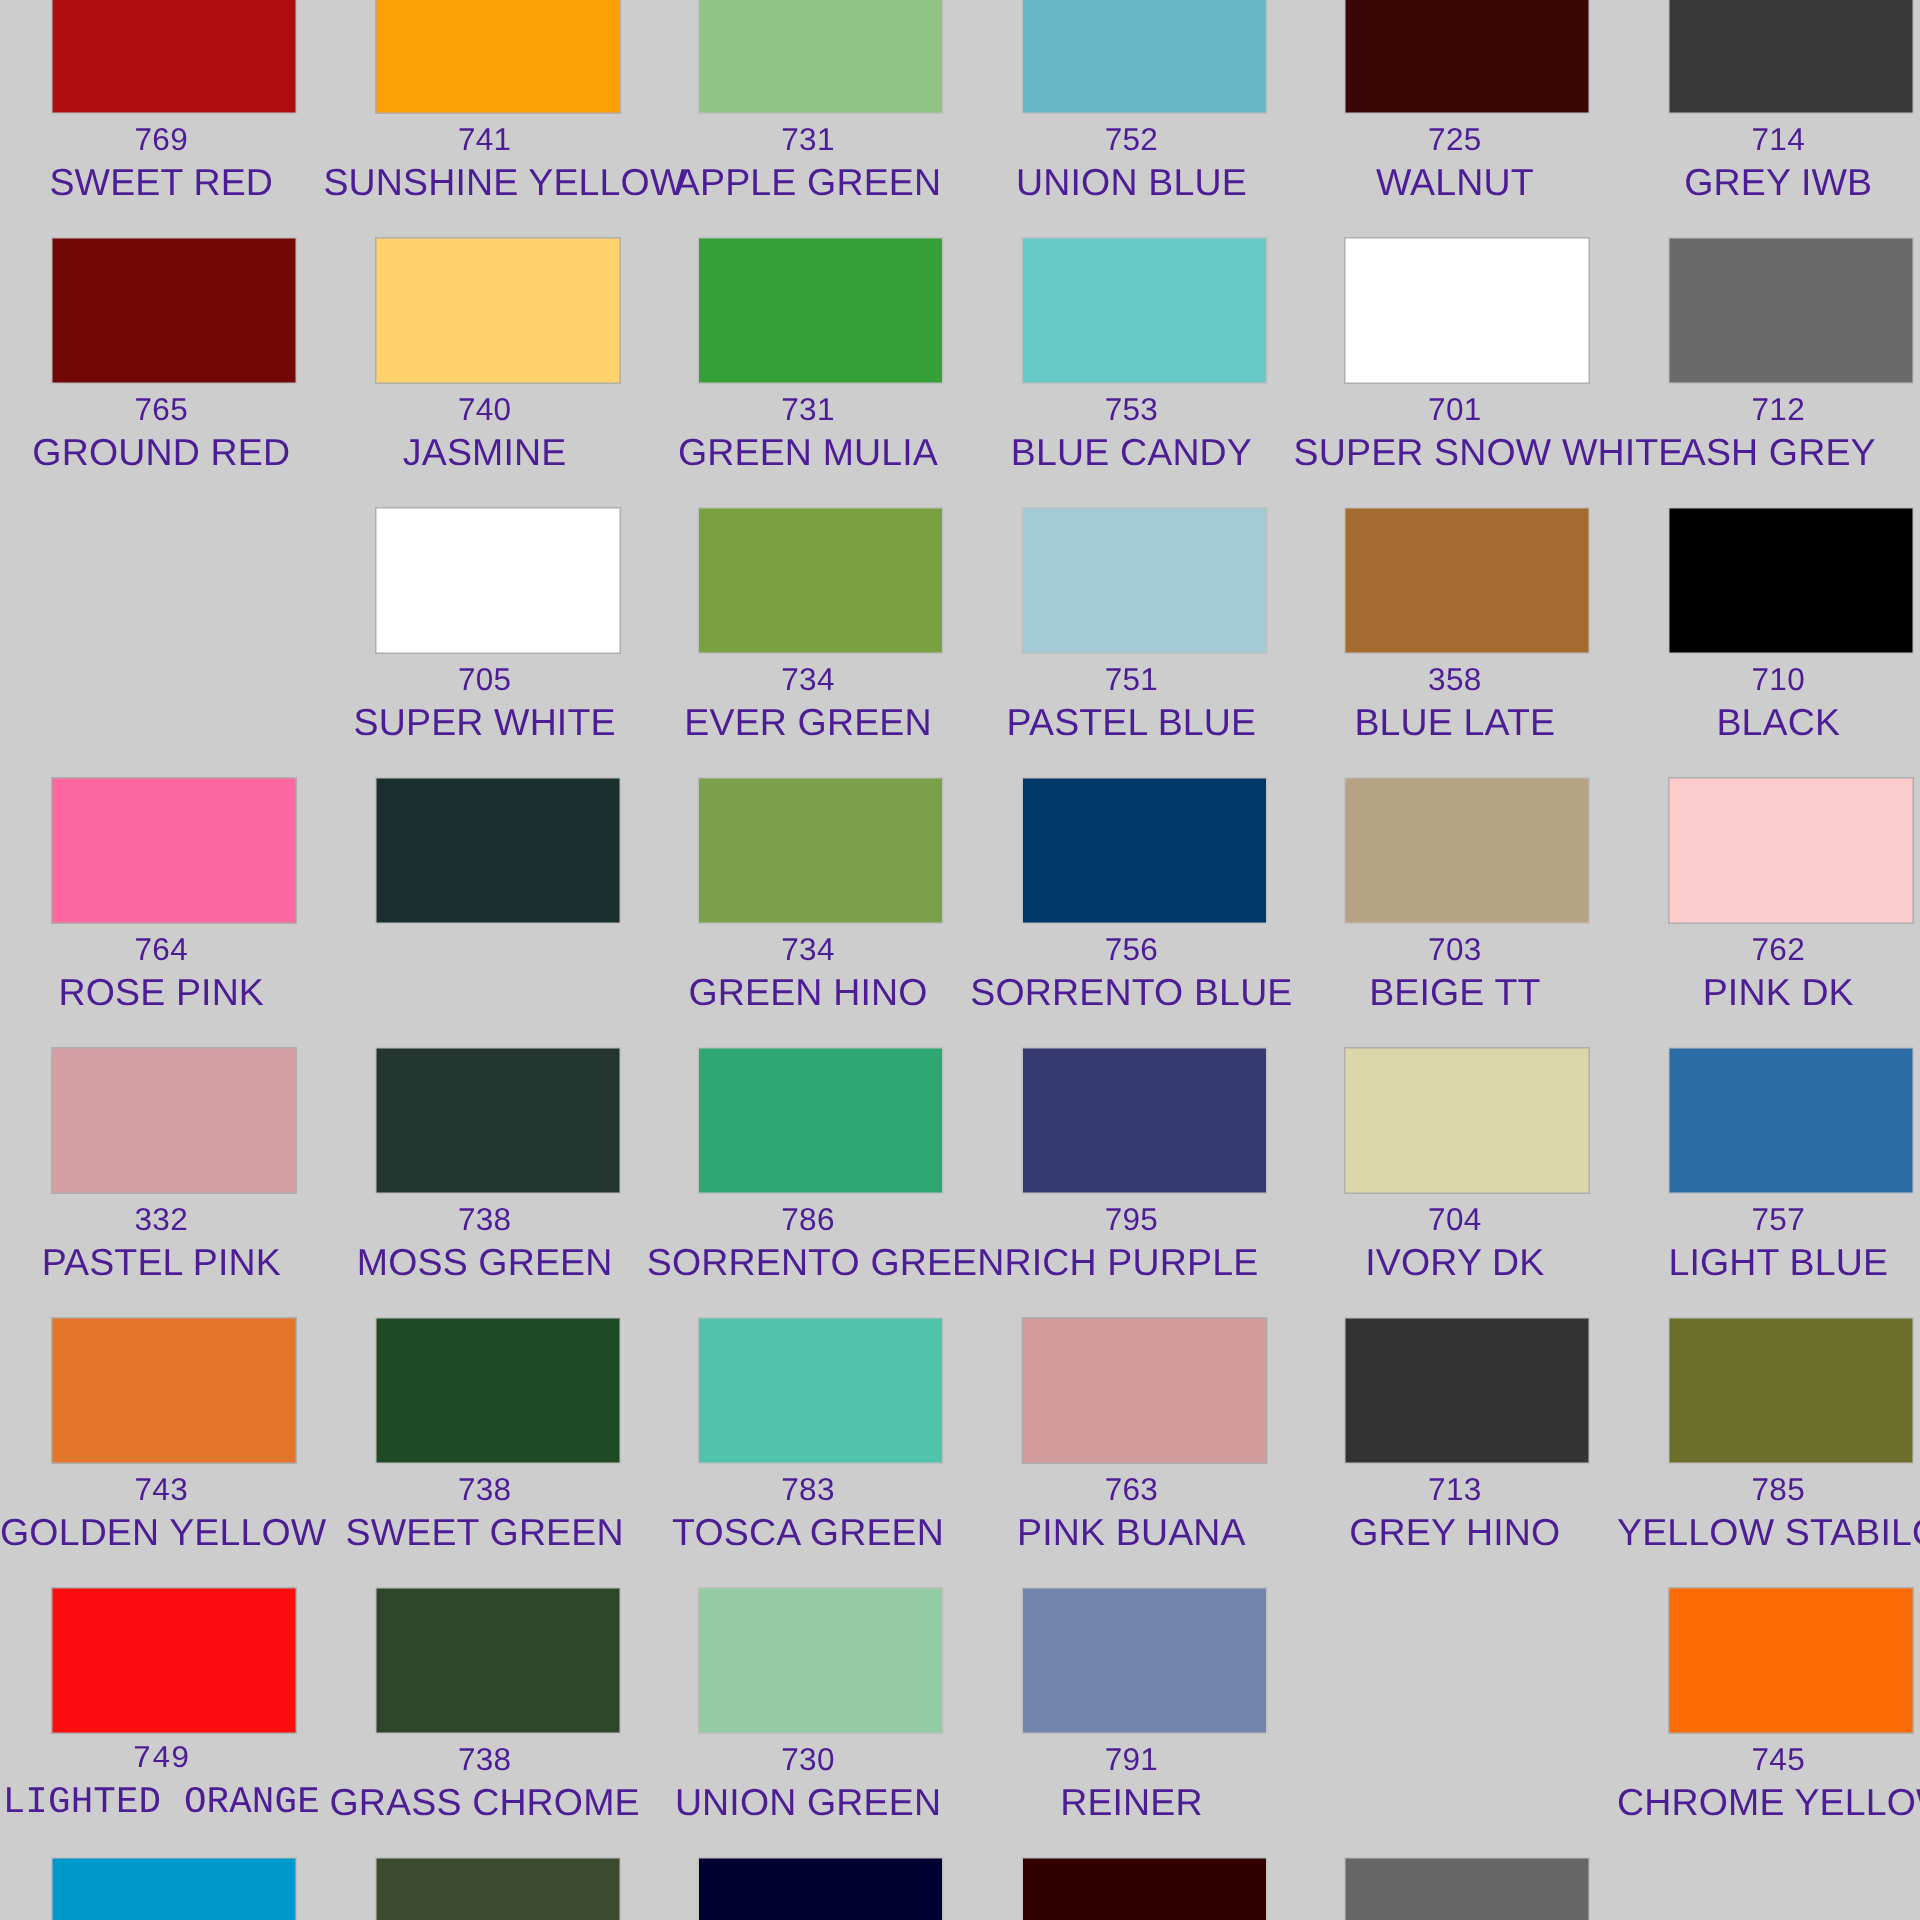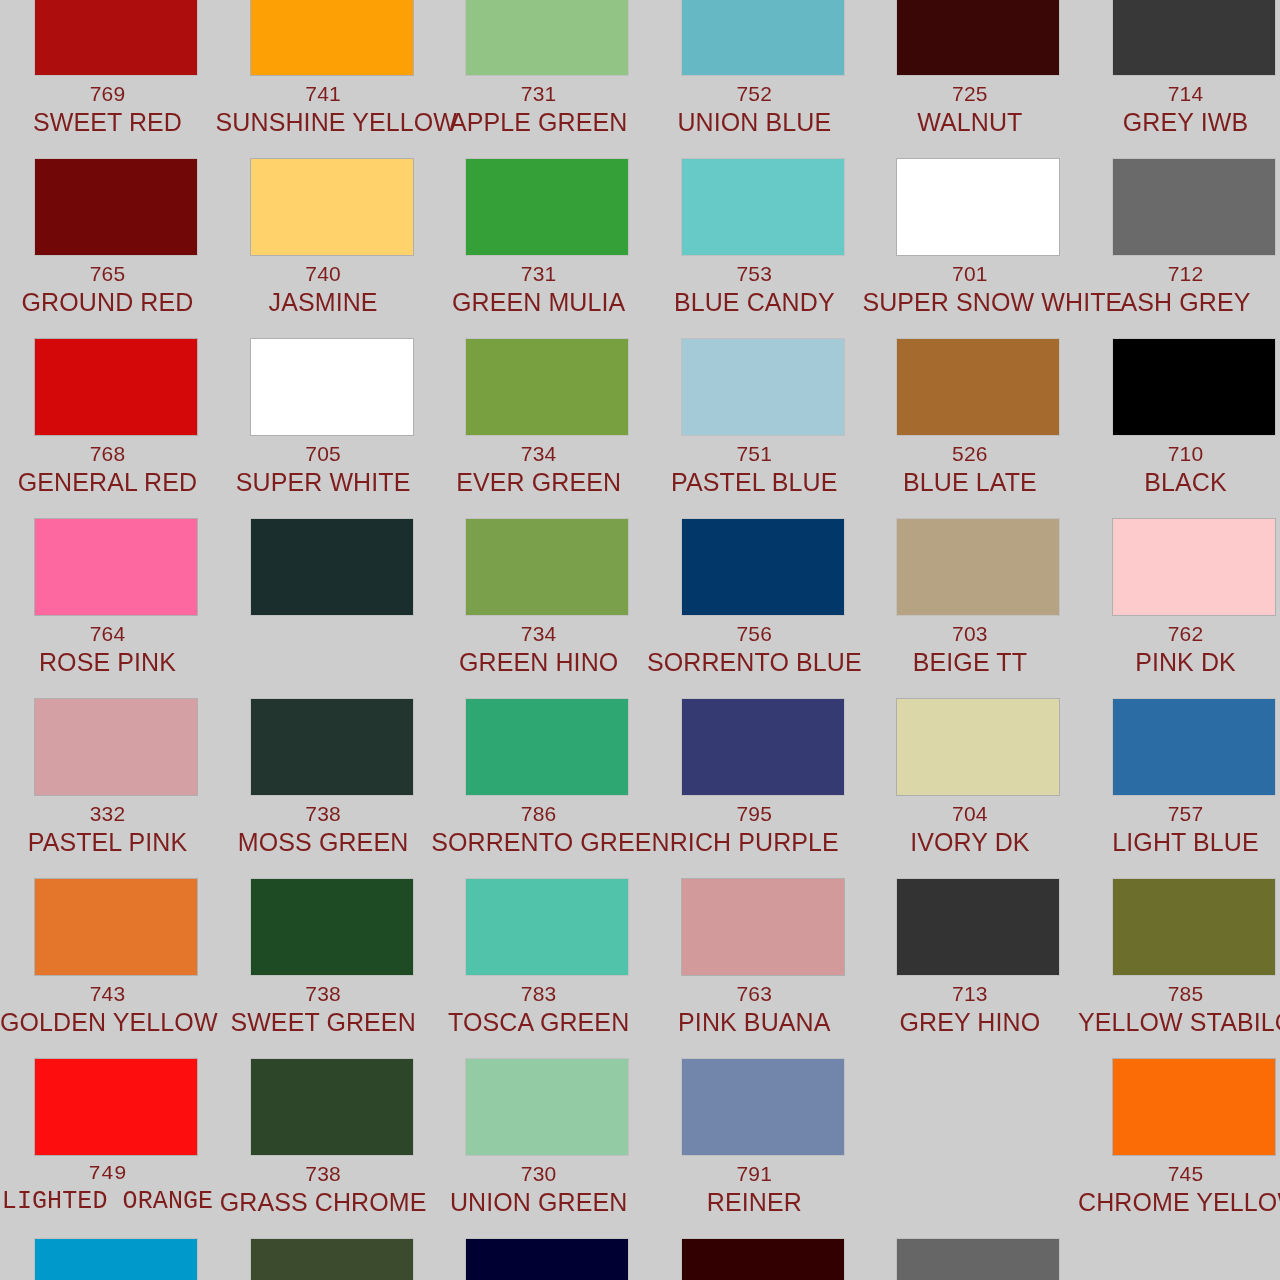--- a/index.html
+++ b/index.html
@@ -30,21 +30,21 @@
     margin-left: 35px;
     box-shadow: 0 0 0 1px rgba(0,0,0,0.06);
   }
   .chip-light {
     box-shadow: 0 0 0 1px rgba(120,120,120,0.35);
   }
   .caption {
     width: 215px;
     margin-top: 7px;
     text-align: center;
-    color: #7f1d1d;
+    color: #4c1d95;
     line-height: 1.12;
     white-space: nowrap;
   }
   .code {
     font-size: 21px;
     letter-spacing: 0.2px;
   }
   .name {
     font-size: 25px;
     letter-spacing: 0.1px;
@@ -132,27 +132,20 @@
         <div class="name">SUPER SNOW WHITE</div>
       </div>
     </div>
     <div class="swatch-cell" style="left: 1078px; top: 159px;">
       <div class="chip" style="background: rgb(106, 106, 106);"></div>
       <div class="caption">
         <div class="code">712</div>
         <div class="name">ASH GREY</div>
       </div>
     </div>
-    <div class="swatch-cell" style="left: 0px; top: 339px;">
-      <div class="chip chip-light" style="background: rgb(212, 8, 8);"></div>
-      <div class="caption">
-        <div class="code">768</div>
-        <div class="name">GENERAL RED</div>
-      </div>
-    </div>
     <div class="swatch-cell" style="left: 215.6px; top: 339px;">
       <div class="chip chip-light" style="background: rgb(255, 255, 255);"></div>
       <div class="caption">
         <div class="code">705</div>
         <div class="name">SUPER WHITE</div>
       </div>
     </div>
     <div class="swatch-cell" style="left: 431.2px; top: 339px;">
       <div class="chip" style="background: rgb(120, 160, 64);"></div>
       <div class="caption">
@@ -163,21 +156,21 @@
     <div class="swatch-cell" style="left: 646.8px; top: 339px;">
       <div class="chip" style="background: rgb(163, 202, 214);"></div>
       <div class="caption">
         <div class="code">751</div>
         <div class="name">PASTEL BLUE</div>
       </div>
     </div>
     <div class="swatch-cell" style="left: 862.4px; top: 339px;">
       <div class="chip" style="background: rgb(164, 106, 46);"></div>
       <div class="caption">
-        <div class="code">526</div>
+        <div class="code">358</div>
         <div class="name">BLUE LATE</div>
       </div>
     </div>
     <div class="swatch-cell" style="left: 1078px; top: 339px;">
       <div class="chip" style="background: rgb(0, 0, 0);"></div>
       <div class="caption">
         <div class="code">710</div>
         <div class="name">BLACK</div>
       </div>
     </div>

